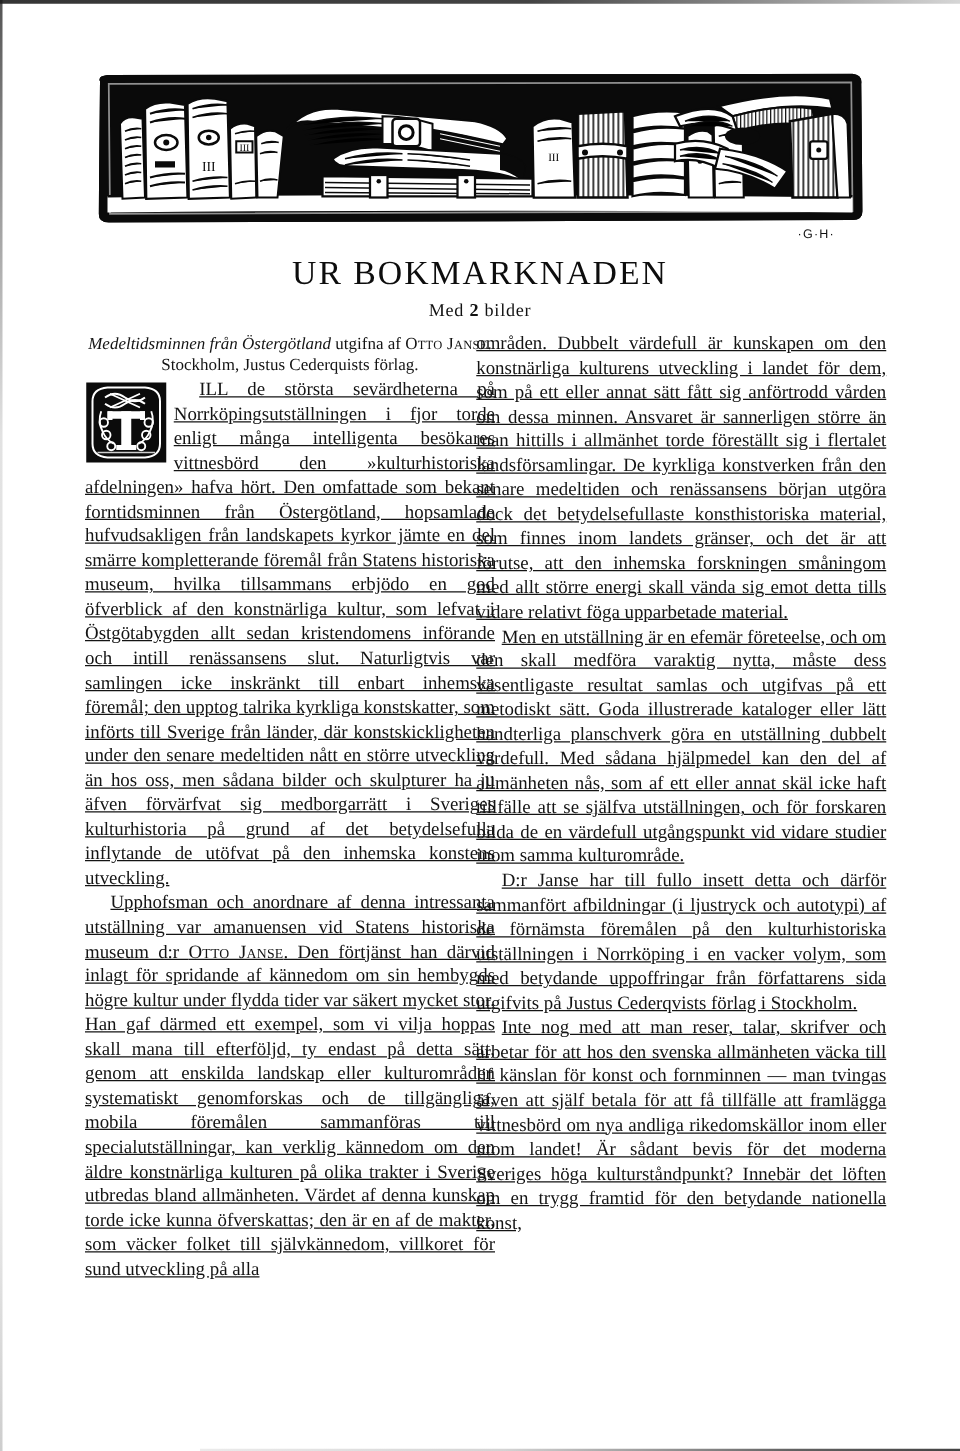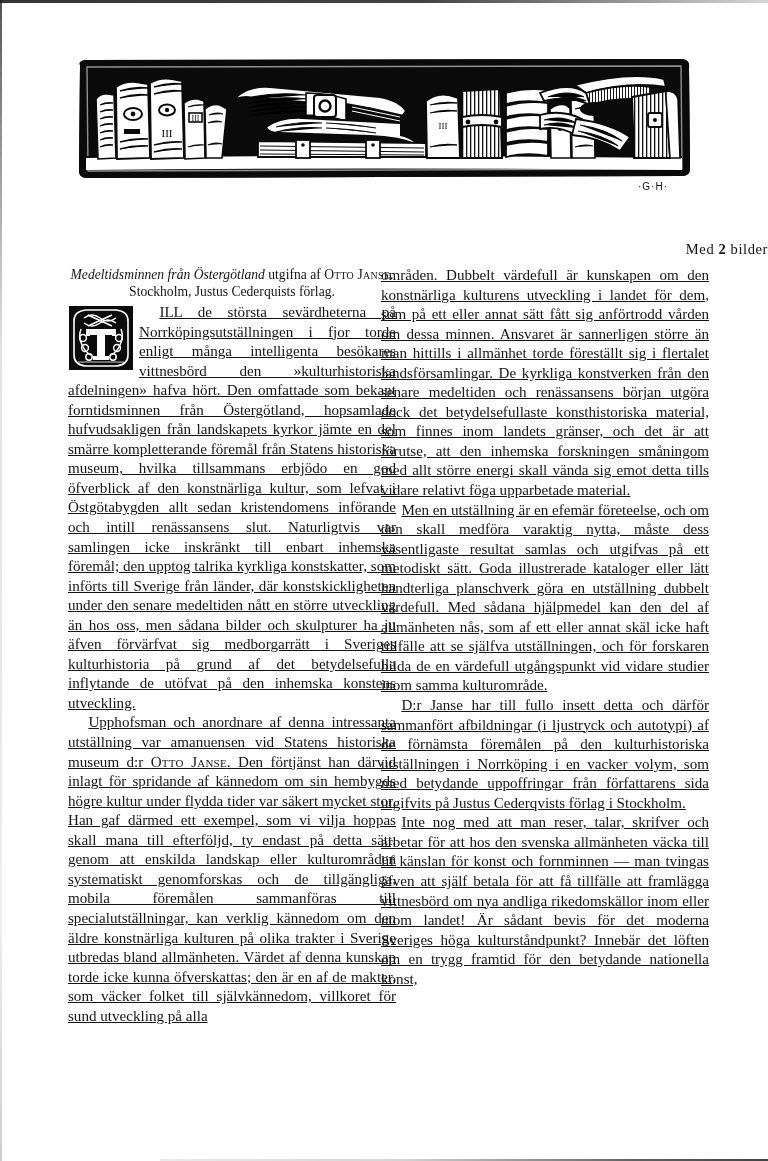--- a/index.html
+++ b/index.html
@@ -63,21 +63,21 @@
     text-align: center;
     font-size: 27px;
     letter-spacing: 1.6px;
     font-weight: 400;
     color: #0d0d0d;
   }
   .subtitle {
     position: absolute;
     left: 0; top: 241px;
     width: 768px;
-    text-align: right;
+    text-align: center;
     font-size: 14.5px;
     letter-spacing: .6px;
     color: #111;
   }
   .subtitle b { font-weight: 700; }
 
   
   .col {
     position: absolute;
     top: 266px;
@@ -292,20 +292,21 @@
         <path d="M562 40 L596 34 L600 101 L564 101 Z" fill="url(#pages)" stroke="#0a0a0a" stroke-width="2"></path>
         <rect x="578" y="56" width="14" height="14" rx="2" fill="#fff" stroke="#0a0a0a" stroke-width="1.8"></rect>
         <circle cx="585" cy="63" r="2" fill="#0a0a0a"></circle>
         <path d="M596 34 Q606 34 608 42 L610 101 L600 101 L596 40 Z" fill="#fff" stroke="#0a0a0a" stroke-width="1.6"></path>
       </g>
 
       <text x="568" y="133" font-family="Liberation Sans, sans-serif" font-size="10" letter-spacing="1" fill="#111">·G·H·</text>
     </svg>
   </div>
 
+  <div class="title">UR BOKMARKNADEN</div>
 
   <div class="subtitle">
     <span>Med</span>
     <b>2</b>
     <span>bilder</span>
   </div>
 
   <div class="col col-left">
 
     <p class="cite"><i>Medeltidsminnen från Östergötland</i><span> utgifna af </span><span class="sc">Otto Janse</span><span>. Stockholm, Justus Cederquists förlag.</span></p>

